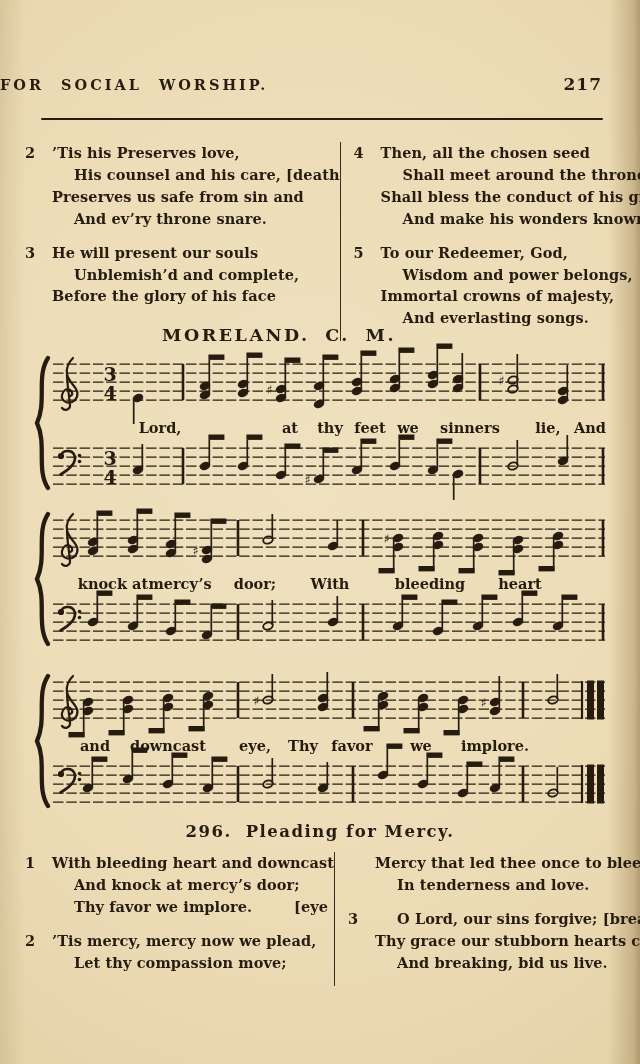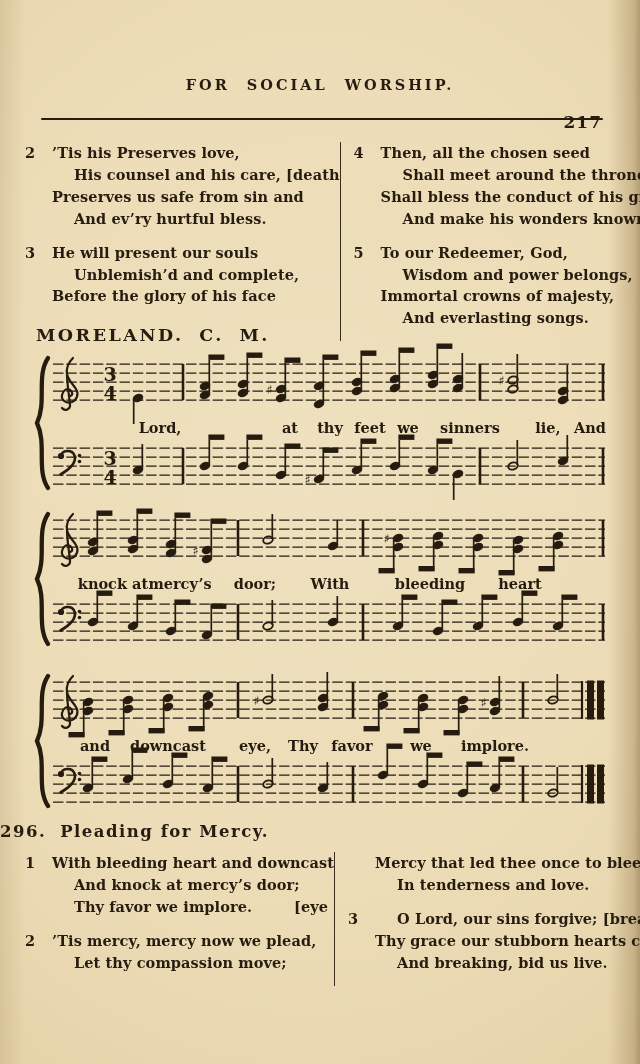--- a/index.html
+++ b/index.html
@@ -6,66 +6,66 @@
   .page{
     position:relative;width:640px;height:1064px;overflow:hidden;
     font-family:"DejaVu Serif","Liberation Serif",serif;
     color:#261d10;
     background-image:
       linear-gradient(90deg, rgba(121,92,44,.14) 0%, rgba(0,0,0,0) 4%, rgba(0,0,0,0) 95%, rgba(128,94,45,.30) 99%, rgba(100,72,30,.42) 100%),
       radial-gradient(130% 95% at 48% 44%, #efe1bf 0%, #ecdcb6 45%, #e4d2a8 72%, #d8c392 92%, #c9b27e 100%);
   }
   
   .header{position:absolute;top:76px;left:0;right:0;height:22px;}
-  .htitle{position:absolute;left:0;right:0;text-align:center;
+  .htitle{position:absolute;left:0;right:0;text-align:left;
     font-size:14.5px;font-weight:bold;letter-spacing:3px;word-spacing:9px;}
-  .pagenum{position:absolute;right:38px;top:-2px;font-size:17px;font-weight:bold;letter-spacing:1px;margin-top:38px;}
+  .pagenum{position:absolute;right:38px;top:-2px;font-size:17px;font-weight:bold;letter-spacing:1px;}
   .rule{position:absolute;top:118px;left:41px;right:37px;height:2.4px;background:#241c10;border-radius:2px;}
   
   .verses{position:absolute;left:14px;right:10px;display:flex;align-items:stretch;}
   .verses-top{top:142px;}
   .verses-bottom{top:852px;}
   .verse-col{position:relative;}
   .vcol-0{flex:0 0 302px;padding-left:10px;box-sizing:border-box;}
   .vcol-1{flex:1;border-left:1.7px solid #382c1b;padding-left:12px;}
   .verse{margin-bottom:12px;position:relative;}
   .vline{position:relative;padding-left:28px;line-height:21.9px;font-size:14.5px;
     font-weight:bold;white-space:nowrap;letter-spacing:.1px;}
   .vline.ind{padding-left:50px;}
   .vline.hasTail{display:flex;justify-content:space-between;padding-right:6px;align-items:center;}
   .vnum{position:absolute;left:1px;top:0;font-weight:bold;}
   .vtail{font-weight:bold;}
   
-  .tune-title{position:absolute;top:325px;left:36px;width:360px;text-align:left;
+  .tune-title{position:absolute;top:325px;left:36px;width:360px;text-align:right;
     font-size:17.5px;font-weight:bold;letter-spacing:2.5px;word-spacing:7px;}
   .system{position:absolute;left:33px;width:575px;height:148px;overflow:visible;}
   #sys0{top:352px;} #sys1{top:508px;} #sys2{top:670px;}
   
-  .heading296{position:absolute;top:822px;left:0;right:0;
+  .heading296{position:absolute;top:822px;left:0;right:0;text-align:center;
     font-size:16.5px;font-weight:bold;letter-spacing:1.5px;}
   .heading296 .hnum{margin-right:14px;}
 </style>
 </head>
 <body>
 
 <div class="page">
 
   <div class="header">
     <span class="htitle">FOR SOCIAL WORSHIP.</span>
     <span class="pagenum">217</span>
   </div>
   <div class="rule"></div>
 
   <div class="verses verses-top">
       <div class="verse-col vcol-0">
         <div class="verse">
           <div class="vline flush"><span class="vnum">2</span><span>’Tis his Preserves love,</span></div>
           <div class="vline ind"><span>His counsel and his care, [death</span></div>
           <div class="vline flush"><span>Preserves us safe from sin and</span></div>
-          <div class="vline ind"><span>And ev’ry hurtful bless.</span></div>
+          <div class="vline ind"><span>And ev’ry throne snare.</span></div>
         </div>
         <div class="verse">
           <div class="vline flush"><span class="vnum">3</span><span>He will present our souls</span></div>
           <div class="vline ind"><span>Unblemish’d and complete,</span></div>
           <div class="vline flush"><span>Before the glory of his face</span></div>
         </div>
       </div>
       <div class="verse-col vcol-1">
         <div class="verse">
           <div class="vline flush"><span class="vnum">4</span><span>Then, all the chosen seed</span></div>

